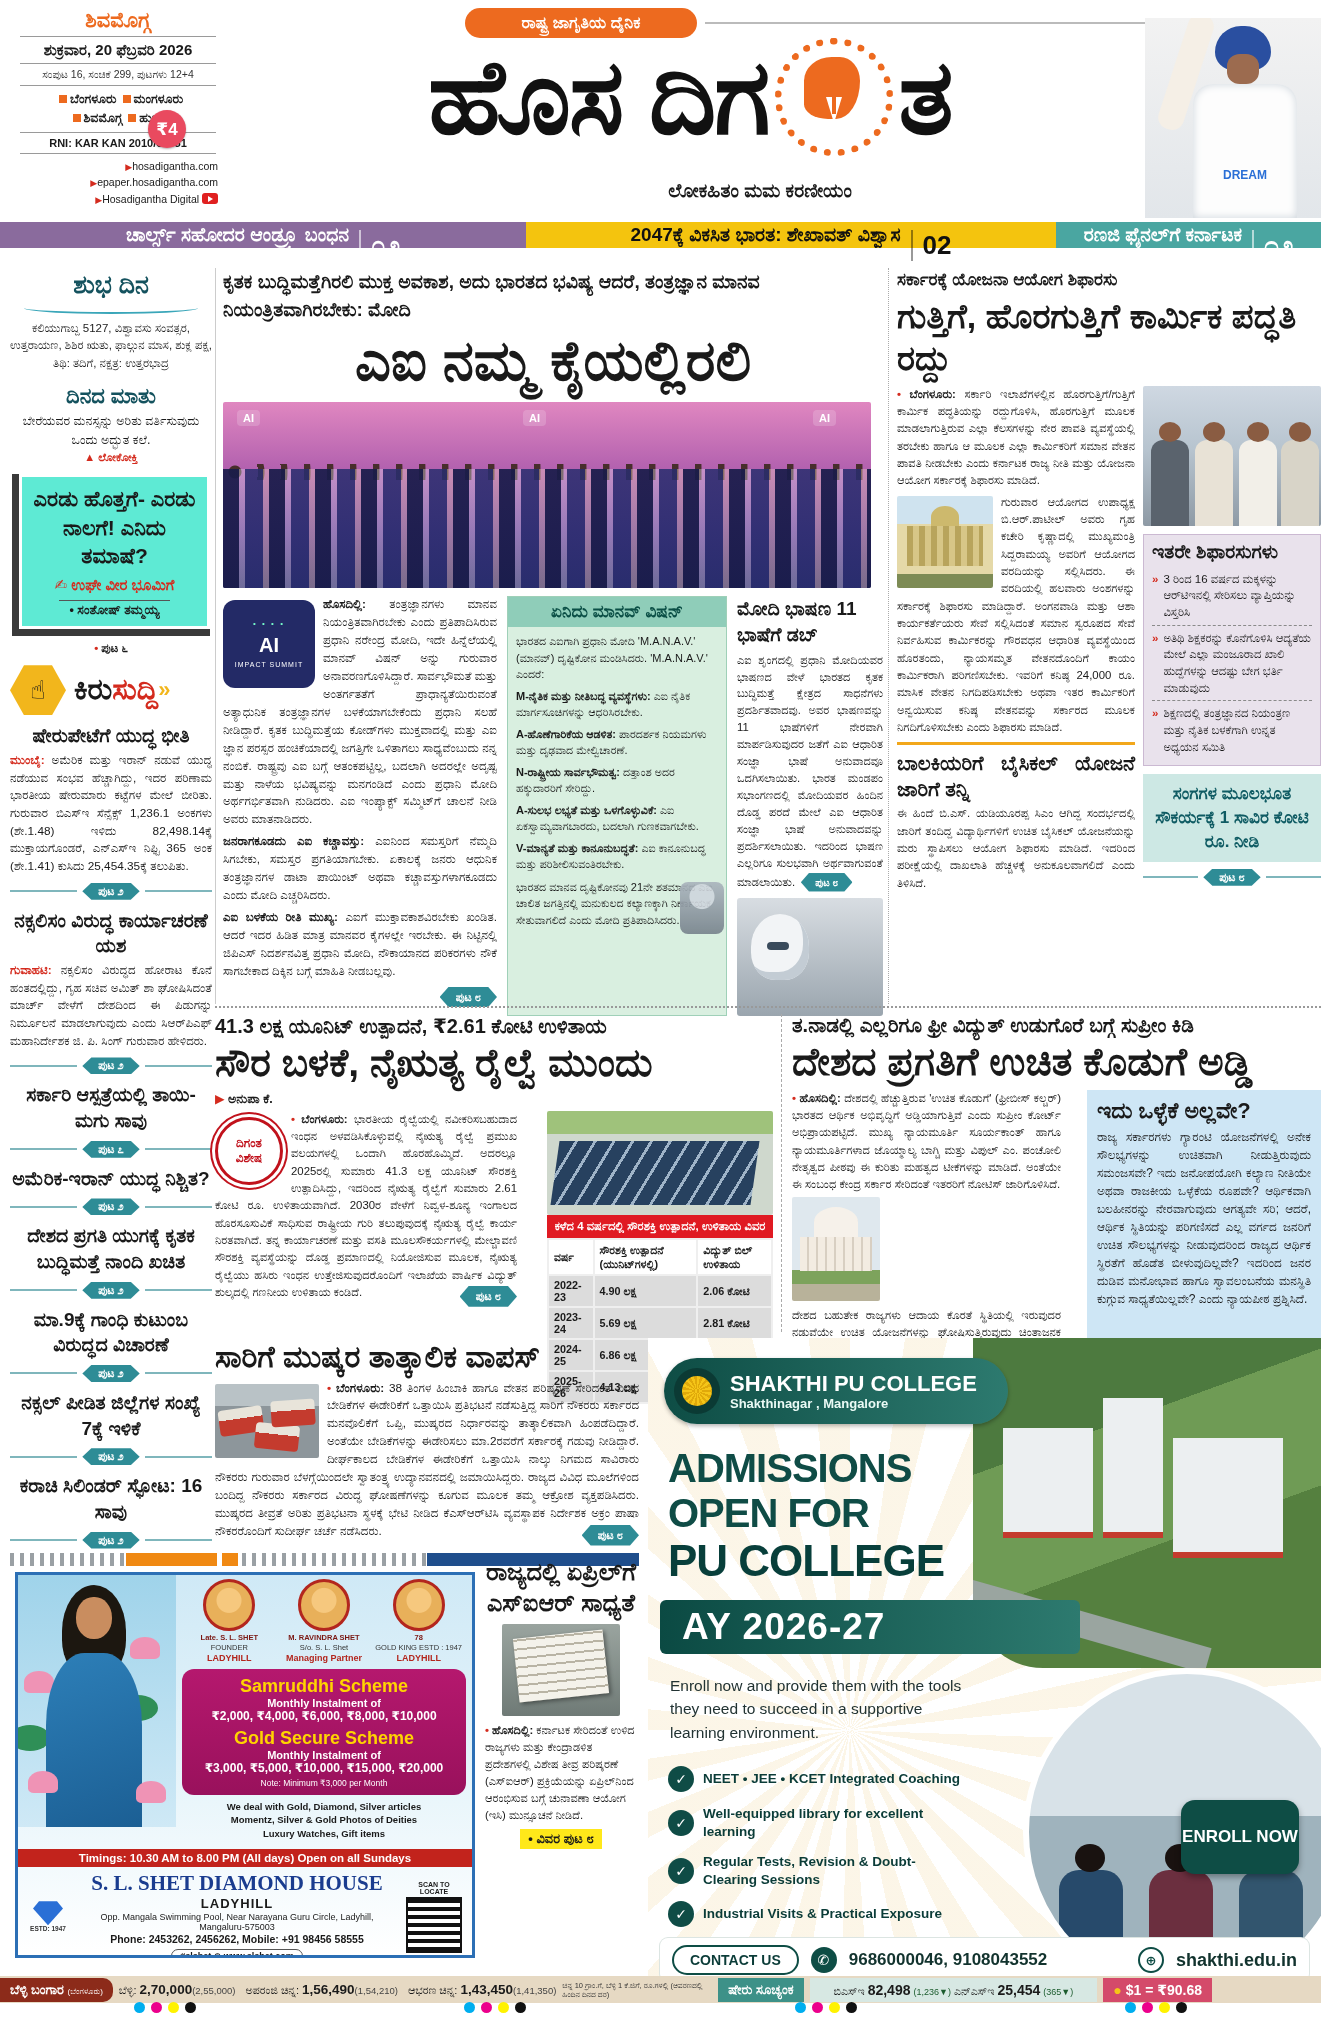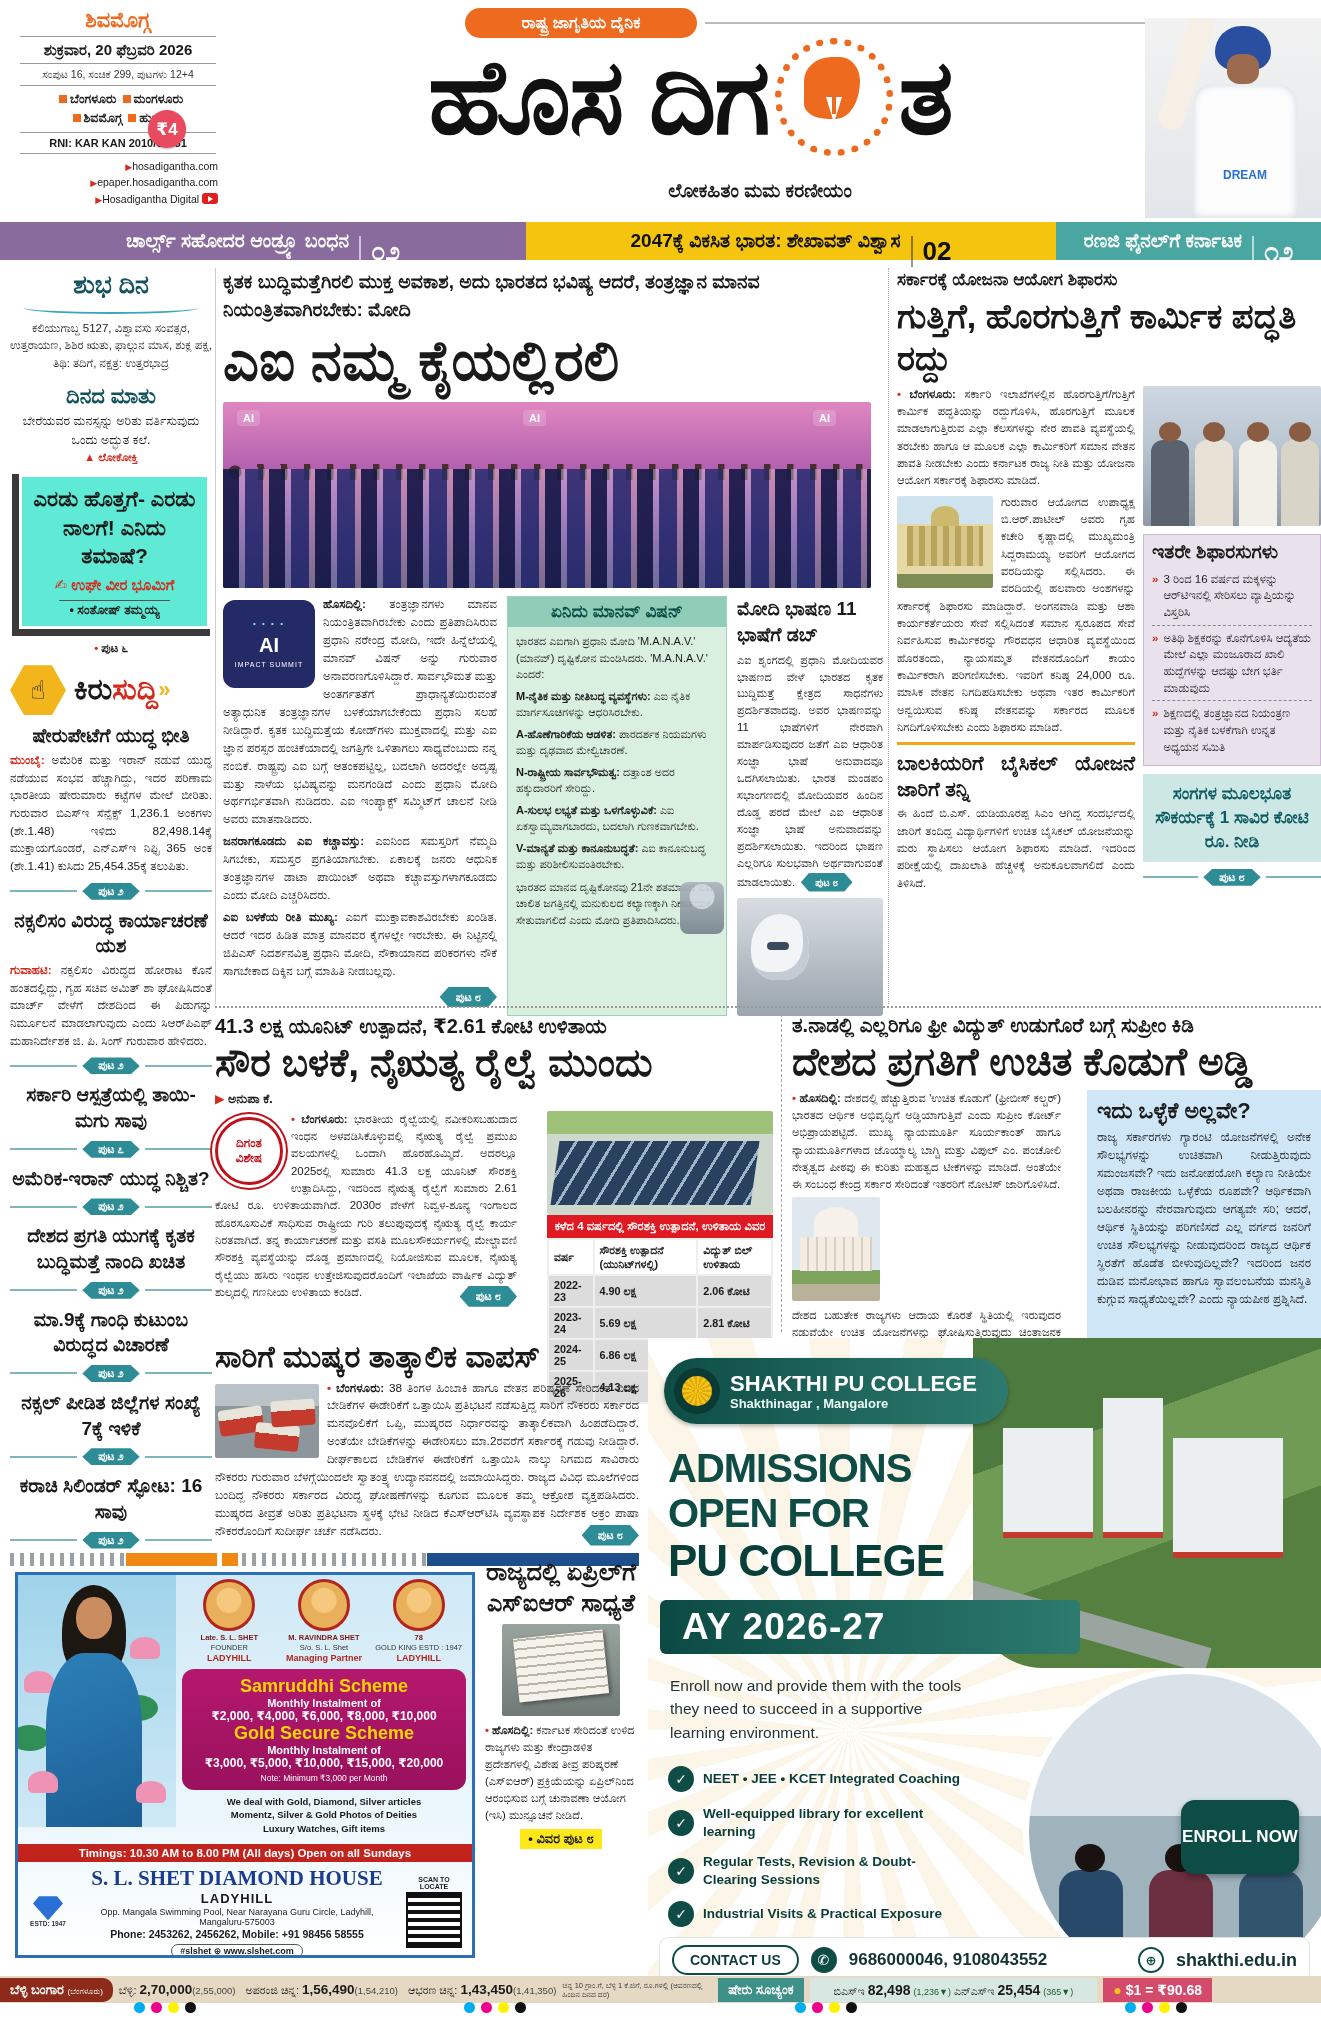--- a/index.html
+++ b/index.html
@@ -31,21 +31,21 @@
   .logo-nib::after{content:"";position:absolute;left:-2px;top:-27px;width:4px;height:18px;background:#ED6A1F;}
   .mast-motto{position:absolute;left:560px;top:180px;width:400px;text-align:center;font-weight:bold;font-size:19px;}
   
   .cricketer{position:absolute;right:0;top:18px;width:176px;height:200px;background:linear-gradient(180deg,#f2f2f2,#e2e6ea);overflow:hidden;}
   .helmet{position:absolute;left:70px;top:8px;width:56px;height:44px;background:#2A4FA0;border-radius:26px 26px 18px 18px;}
   .face{position:absolute;left:82px;top:36px;width:32px;height:30px;background:#9c6b4f;border-radius:40%;}
   .jersey{position:absolute;left:48px;top:66px;width:104px;height:134px;background:#fdfdfd;border-radius:20px 20px 0 0;box-shadow:inset 0 0 8px #cbd3da;}
   .bat-arm{position:absolute;left:28px;top:-6px;width:26px;height:120px;background:#f5efe6;transform:rotate(18deg);border-radius:12px;}
   .jersey-text{position:absolute;left:78px;top:150px;color:#2a6fd6;font-weight:bold;font-size:12px;}
   
-  .strips{position:absolute;left:0;top:222px;width:1321px;height:38px;display:flex;}
+  .strips{position:absolute;left:0;top:222px;width:1321px;height:26px;display:flex;}
   .strip{display:flex;align-items:center;justify-content:center;gap:10px;font-weight:bold;font-size:19px;}
   .strip .pg{font-size:26px;font-weight:900;border-left:2px solid rgba(255,255,255,.6);padding-left:10px;margin-top:20px;}
   .strip1{width:526px;background:#8A6B9D;color:#fff;}
   .strip2{width:530px;background:#F4C40E;color:#111;}
   .strip2 .pg{border-color:rgba(0,0,0,.4);}
   .strip3{width:265px;background:#4AA6A1;color:#fff;}
   
   .sidebar{position:absolute;left:10px;top:270px;width:202px;height:1282px;overflow:hidden;}
   .sec-title{color:#14525E;font-weight:900;font-size:25px;text-align:center;}
   .swash{height:10px;margin:2px 14px;border-bottom:2px solid #3AA6B9;border-radius:0 0 50% 50%;}
@@ -70,21 +70,21 @@
   .brief-h{font-weight:900;font-size:19px;line-height:1.35;text-align:center;}
   .brief-b{font-size:11.8px;line-height:1.5;text-align:justify;margin-top:3px;}
   .brief-b .lead{font-weight:bold;}
   .badge-row{display:flex;align-items:center;gap:5px;margin:7px 0 2px 0;}
   .badge-row::before,.badge-row::after{content:"";flex:1;height:2px;background:#7FB6BC;}
   .badge{background:#2E8C96;color:#fff;font-weight:bold;font-size:11px;padding:2px 16px;
       clip-path:polygon(9px 0,calc(100% - 9px) 0,100% 50%,calc(100% - 9px) 100%,9px 100%,0 50%);white-space:nowrap;}
   
   .center-col{position:absolute;left:215px;top:268px;width:668px;height:736px;border-left:1px solid #ccc;padding-left:7px;box-sizing:border-box;}
   .kicker{font-weight:900;font-size:19px;line-height:1.45;}
-  .h-xl{font-weight:900;font-size:56px;text-align:left;line-height:1.2;margin:4px 0 8px 0;}
+  .h-xl{font-weight:900;font-size:56px;text-align:center;line-height:1.2;margin:4px 0 8px 0;}
   .summit-photo{width:648px;height:186px;position:relative;overflow:hidden;border-radius:2px;
      background:linear-gradient(180deg,#e087c0 0%,#b05fae 38%,#6b3f96 70%,#2e2a68 100%);}
   .crowd{position:absolute;bottom:0;left:0;right:0;height:64%;
      background:repeating-linear-gradient(90deg,rgba(25,28,74,.92) 0 16px,rgba(230,230,245,.35) 16px 22px,rgba(40,45,110,.85) 22px 40px,rgba(235,205,190,.4) 40px 46px);}
   .crowd-heads{position:absolute;bottom:58%;left:0;right:0;height:16px;
      background:repeating-radial-gradient(circle at 12px 8px,rgba(60,40,30,.9) 0 6px,transparent 7px 23px);}
   .ai-chip{position:absolute;top:8px;color:#fff;font-weight:900;font-size:11px;background:rgba(255,255,255,.18);padding:2px 6px;border-radius:4px;}
   .story-cols{display:flex;gap:10px;margin-top:8px;}
   .body-text{font-size:11.8px;line-height:1.52;text-align:justify;}
   .body-text p{margin:0 0 4px 0;}
@@ -688,21 +688,21 @@
               <div class="medal"></div>
               <div class="t1">78</div>
               <div class="t2">GOLD KING ESTD : 1947</div>
               <div class="t3">LADYHILL</div>
             </div>
           </div>
         <div class="schemes">
           <div class="scheme-name">Samruddhi Scheme</div>
           <div class="scheme-sub">Monthly Instalment of</div>
           <div class="scheme-amts">₹2,000, ₹4,000, ₹6,000, ₹8,000, ₹10,000</div>
-          <div class="scheme-name" style="">Gold Secure Scheme</div>
+          <div class="scheme-name" style="margin-top:5px">Gold Secure Scheme</div>
           <div class="scheme-sub">Monthly Instalment of</div>
           <div class="scheme-amts">₹3,000, ₹5,000, ₹10,000, ₹15,000, ₹20,000</div>
           <div class="scheme-note">Note: Minimum ₹3,000 per Month</div>
         </div>
         <div class="deal">
           <span>We deal with Gold, Diamond, Silver articles</span><br>
           <span>Momentz, Silver &amp; Gold Photos of Deities</span><br>
           <span>Luxury Watches, Gift items</span>
         </div>
       </div>

